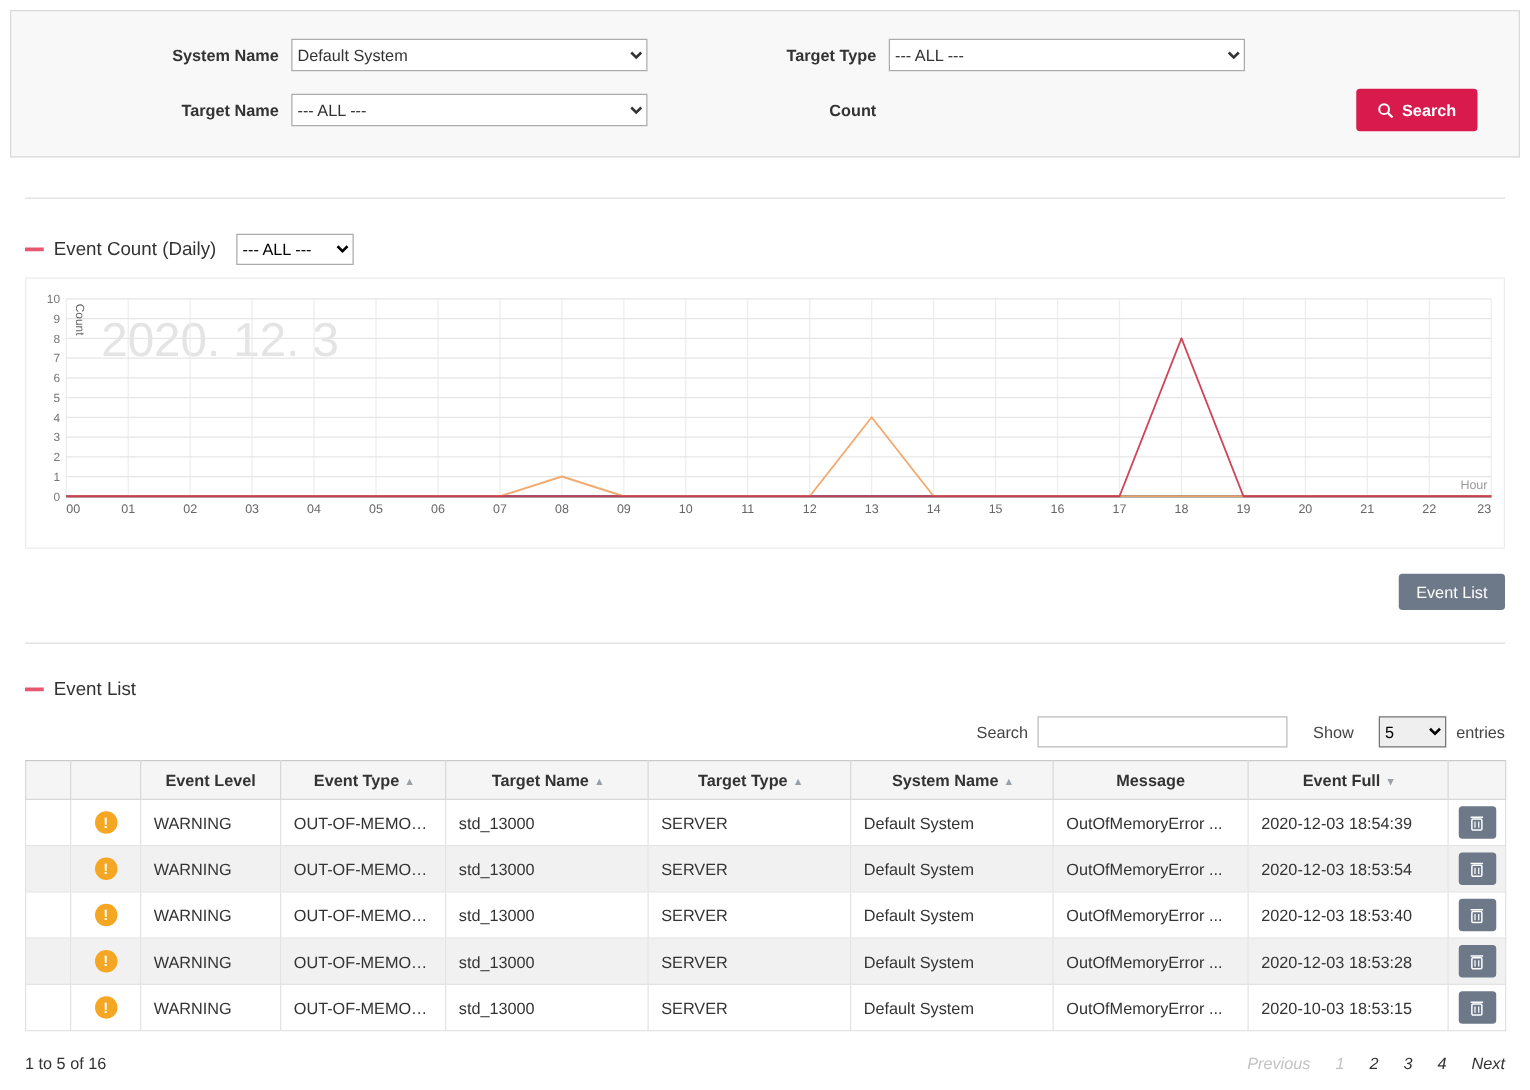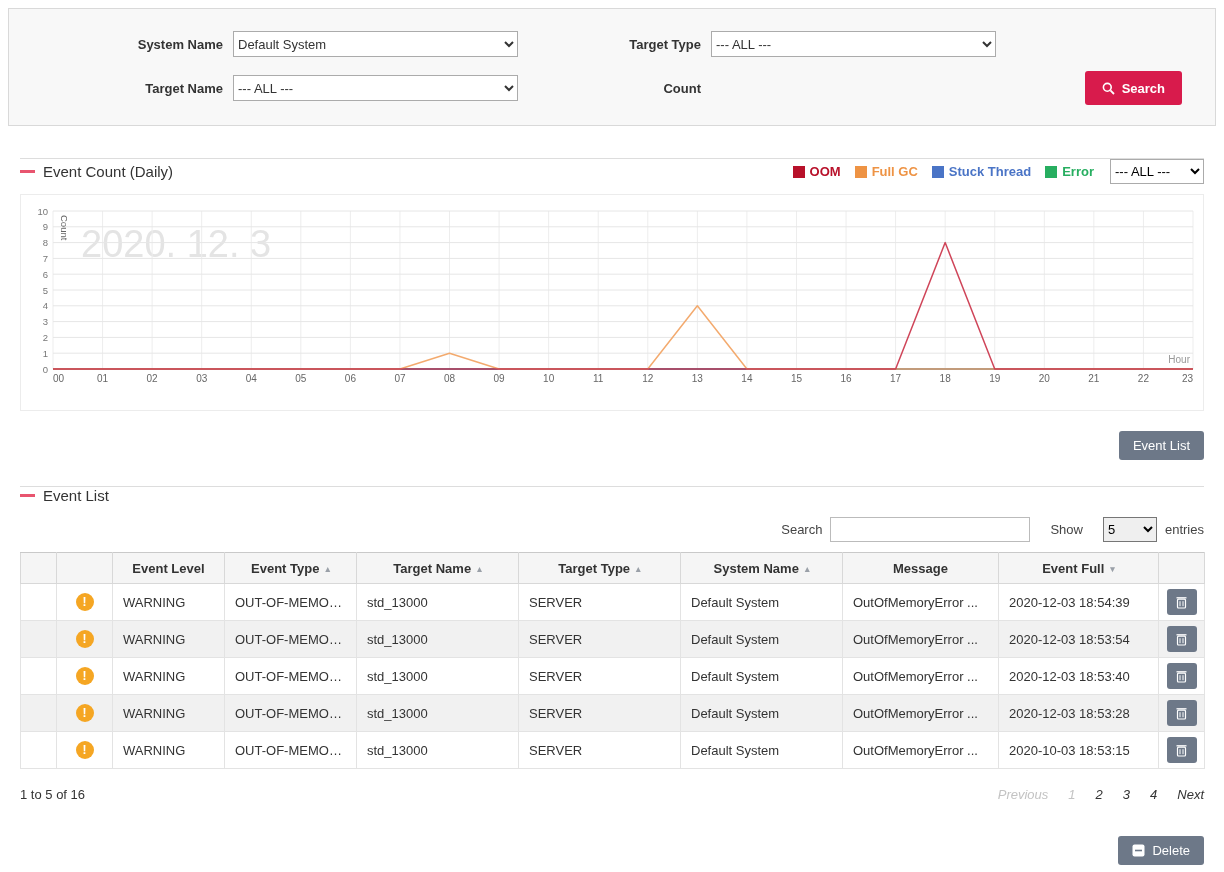--- a/index.html
+++ b/index.html
@@ -37,21 +37,21 @@
   .date-field .cal { margin-left: auto; display: flex; cursor: pointer; }
   .search-btn {
     margin-left: auto; height: 34px; padding: 0 17px;
     background: #d81b4c; color: #fff; border: none; border-radius: 3px;
     font-family: inherit; font-size: 13px; font-weight: bold;
     display: flex; align-items: center; gap: 7px; cursor: pointer;
   }
 
   
   .section { margin: 0 20px; }
-  .section-header { border-top: 1px solid #ddd; padding-top: 0; display: flex; align-items: center; }
+  .section-header { border-top: 1px solid #ddd; padding-top: 28px; display: flex; align-items: center; }
   .dash { width: 15px; height: 3px; background: #e8556f; margin-right: 8px; flex: none; }
   .sec-title { font-size: 15px; color: #333; }
   .chart-section { margin-top: 32px; }
 
   .legend { margin-left: auto; display: flex; align-items: center; gap: 14px; }
   .legend-item { display: flex; align-items: center; gap: 5px; font-size: 13px; font-weight: bold; }
   .legend-swatch { width: 12px; height: 12px; display: inline-block; }
   .chart-filter {
     width: 94px; height: 25px; margin-left: 16px;
     font-family: inherit; font-size: 13px; border: 1px solid #ababab; background: #fff;
@@ -136,38 +136,20 @@
       </span>
       <span>Search</span>
     </button>
   </div>
 </div>
 
 <div class="section chart-section">
   <div class="section-header">
     <span class="dash"></span>
     <span class="sec-title">Event Count (Daily)</span>
-    <div class="legend">
-        <span class="legend-item">
-          <span class="legend-swatch" style="background:#b8112a"></span>
-          <span style="color:#b8112a">OOM</span>
-        </span>
-        <span class="legend-item">
-          <span class="legend-swatch" style="background:#ee9344"></span>
-          <span style="color:#ee9344">Full GC</span>
-        </span>
-        <span class="legend-item">
-          <span class="legend-swatch" style="background:#4a74c6"></span>
-          <span style="color:#4a74c6">Stuck Thread</span>
-        </span>
-        <span class="legend-item">
-          <span class="legend-swatch" style="background:#27ae60"></span>
-          <span style="color:#27ae60">Error</span>
-        </span>
-      </div>
     <select class="chart-filter">
       <option>--- ALL ---</option>
     </select>
   </div>
   <div class="chart-box">
     <svg viewBox="0 0 1172 206" width="1172" height="206">
         <text x="56" y="58" fill="#e4e4e4" font-size="38" font-family="&quot;Liberation Sans&quot;,sans-serif">2020. 12. 3</text>
         <line x1="28" y1="12" x2="28" y2="170" stroke="#ededed" stroke-width="1"></line>
         <text x="28" y="183" fill="#666" font-size="10" font-family="&quot;Liberation Sans&quot;,sans-serif" text-anchor="start">00</text>
         <line x1="77.56521739130434" y1="12" x2="77.56521739130434" y2="170" stroke="#ededed" stroke-width="1"></line>

